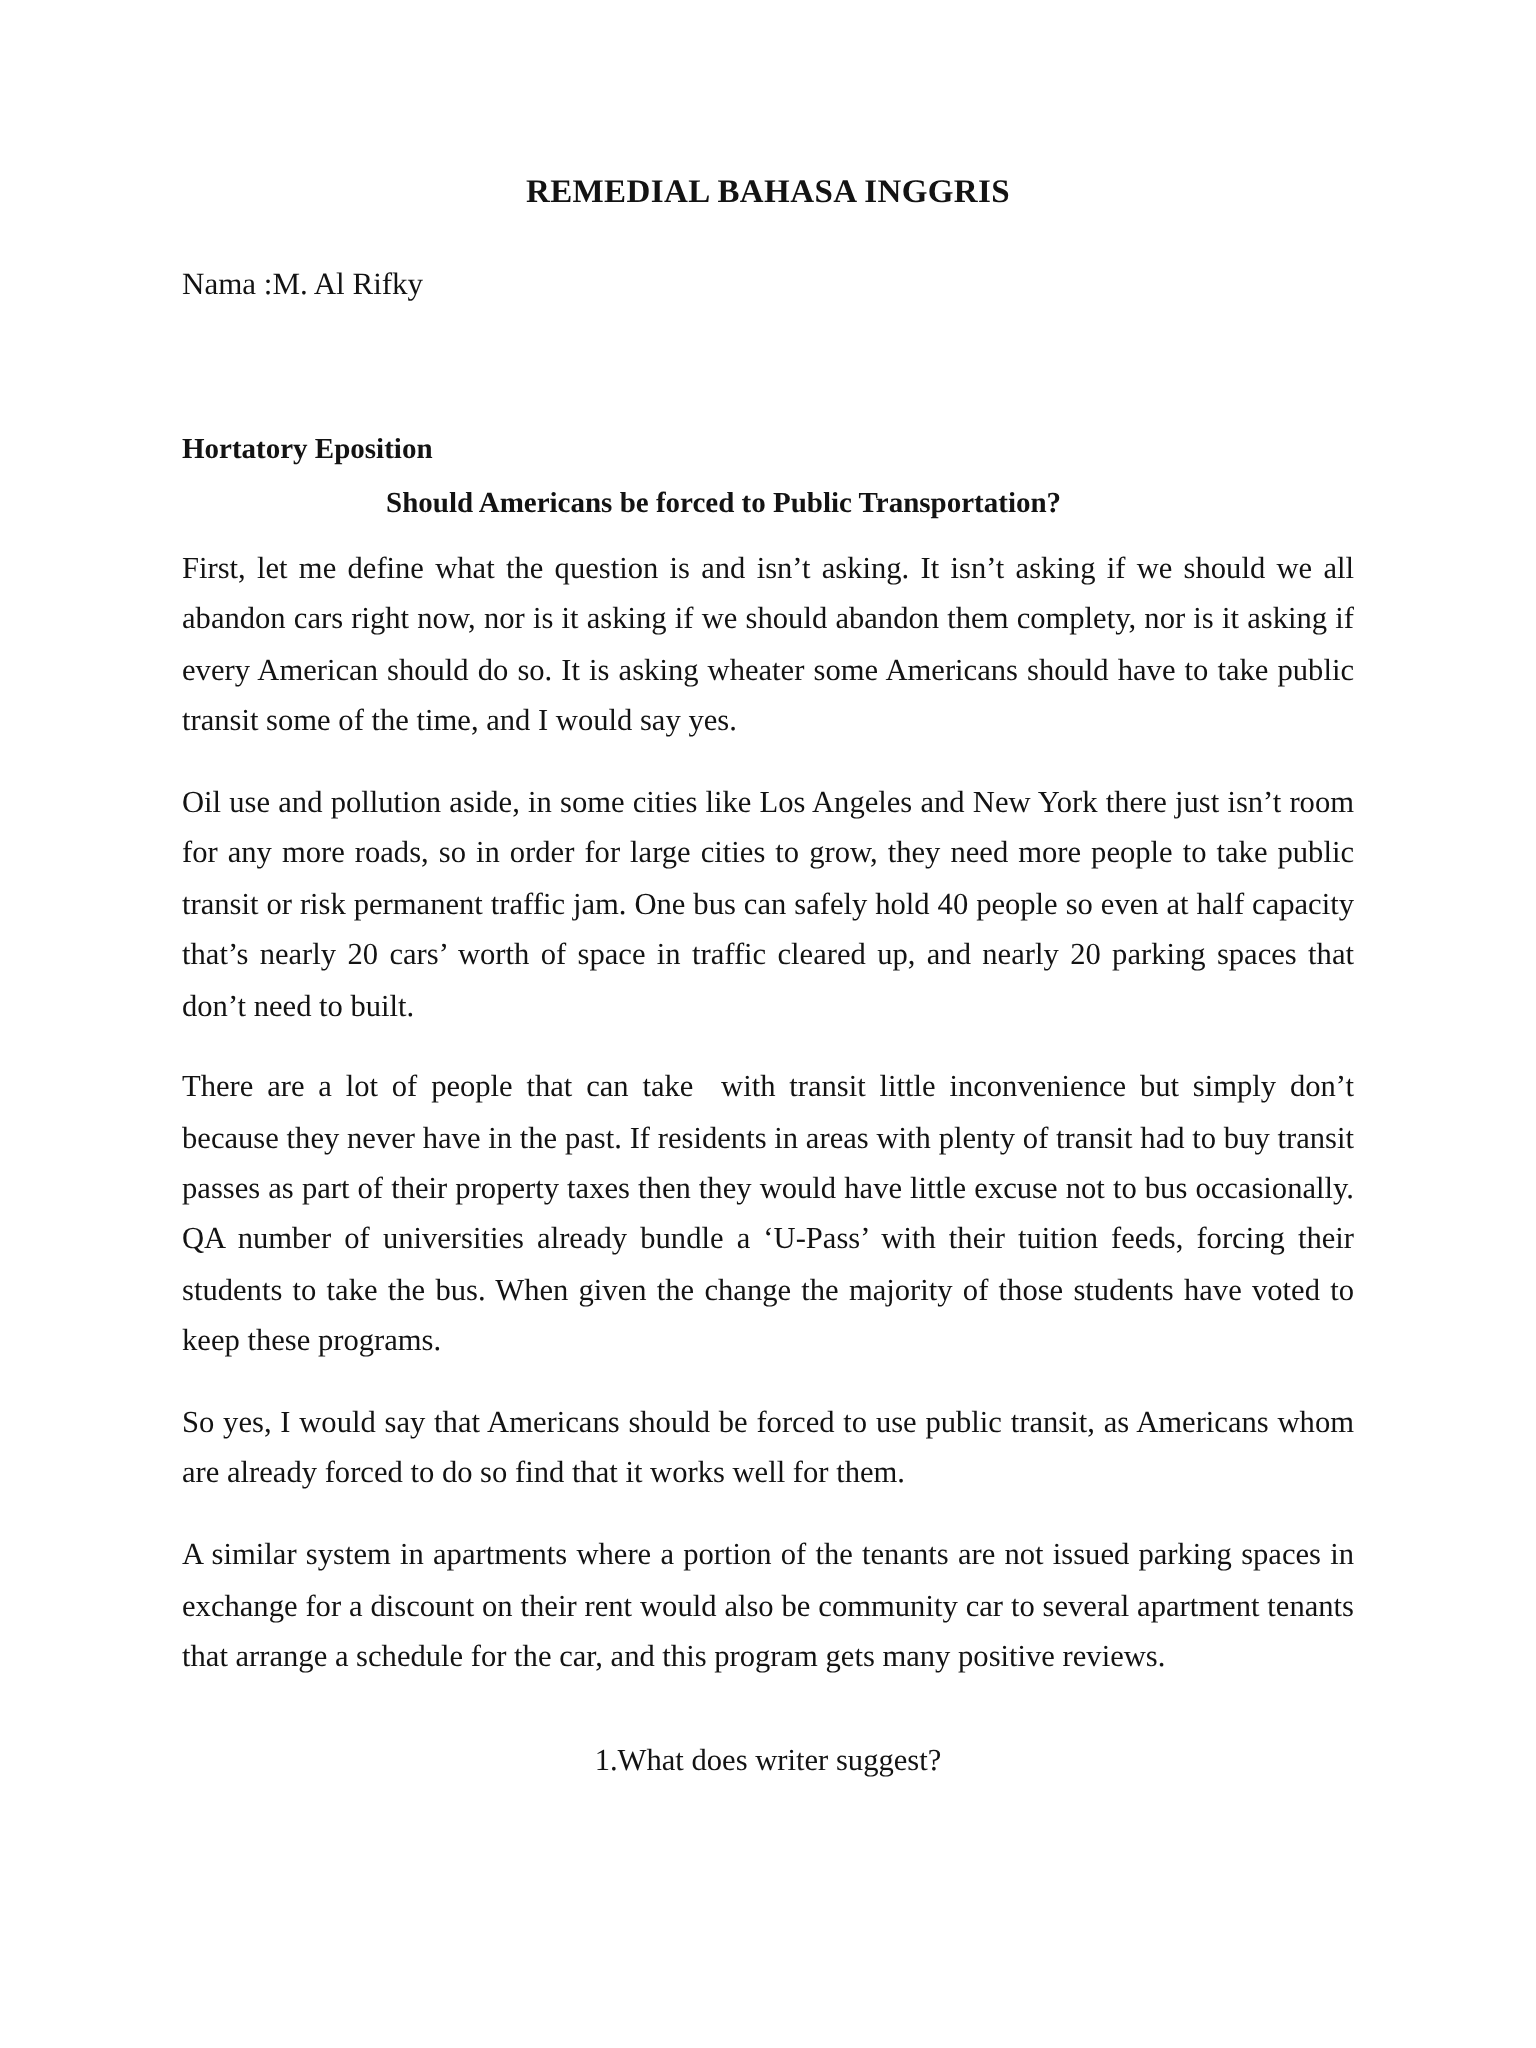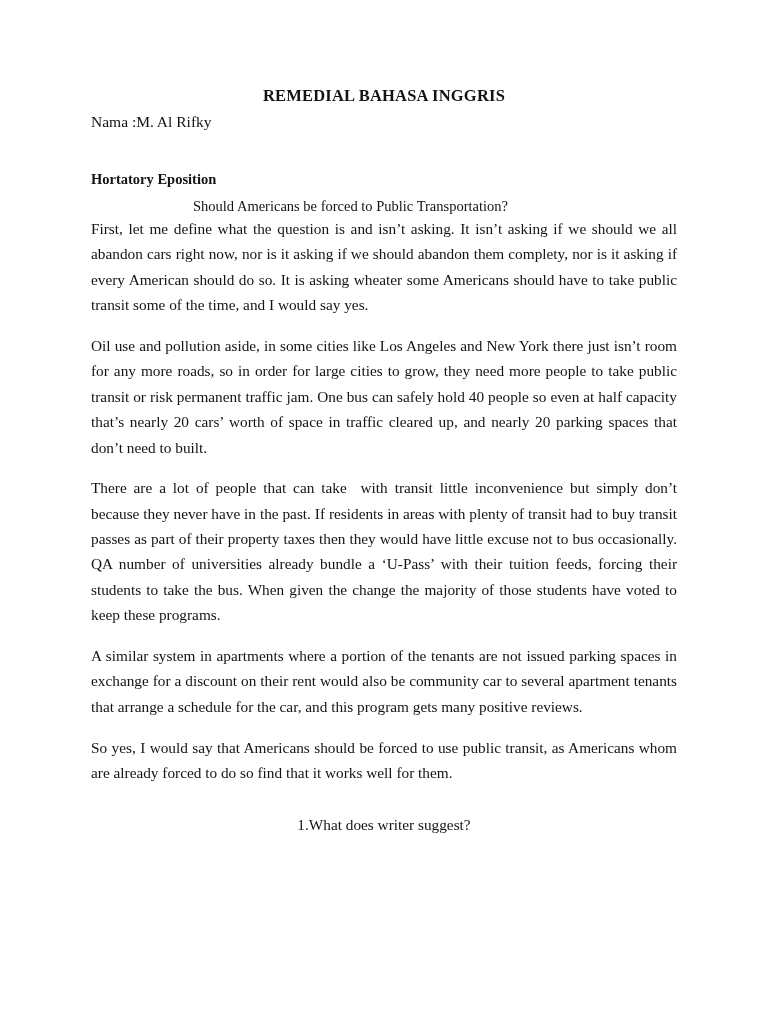--- a/index.html
+++ b/index.html
@@ -25,48 +25,49 @@
   }
   .doc-title {
     text-align: center;
     font-weight: bold;
     font-size: 16.5px;
     letter-spacing: 0.2px;
     margin: 0;
     padding-top: 86px;
   }
   .meta-block {
+    margin-top: 21px;
   }
   .meta-line {
     font-size: 15.5px;
     line-height: 32px;
     white-space: pre;
   }
   .section-heading {
     font-weight: bold;
     font-size: 14.5px;
-    margin-top: 32px;
+    margin-top: 57px;
     line-height: 18px;
   }
   .section-subheading {
-    font-weight: normal;
+    font-weight: bold;
     font-size: 14.5px;
     margin-top: 8px;
     padding-left: 102px;
     line-height: 20px;
   }
   .para {
     font-size: 15.3px;
     line-height: 25.4px;
     text-align: justify;
     text-justify: inter-word;
     white-space: pre-wrap;
   }
   .para:first-of-type {
-    margin-top: 0;
+    margin-top: 10px;
   }
   .body-start {
     margin-top: 29px;
   }
   .question {
     font-size: 15.3px;
     line-height: 25.4px;
     margin-top: 27px;
     text-align: center;
     white-space: pre-wrap;
@@ -87,20 +88,20 @@
     <div class="section-heading">Hortatory Eposition</div>
 
     <div class="section-subheading">Should Americans be forced to Public Transportation?</div>
 
     <p class="para body-start">First, let me define what the question is and isn’t asking. It isn’t asking if we should we all abandon cars right now, nor is it asking if we should abandon them complety, nor is it asking if every American should do so. It is asking wheater some Americans should have to take public transit some of the time, and I would say yes.</p>
 
     <p class="para">Oil use and pollution aside, in some cities like Los Angeles and New York there just isn’t room for any more roads, so in order for large cities to grow, they need more people to take public transit or risk permanent traffic jam. One bus can safely hold 40 people so even at half capacity that’s nearly 20 cars’ worth of space in traffic cleared up, and nearly 20 parking spaces that  don’t need to built.</p>
 
     <p class="para">There are a lot of people that can take  with transit little inconvenience but simply don’t because they never have in the past. If residents in areas with plenty of transit had to buy transit passes as part of their property taxes then they would have little excuse not to bus occasionally. QA number of universities already bundle a ‘U-Pass’ with their tuition feeds, forcing their students to take the bus. When given the change the majority of those students have voted to keep these programs.</p>
 
+    <p class="para">So yes, I would say that Americans should be forced to use public transit, as Americans whom are already forced to do so find that it works well for them.</p>
+
     <p class="para">A similar system in apartments where a portion of the tenants are not issued parking spaces in exchange for a discount on their rent would also be community car to several apartment tenants that arrange a schedule for the car, and this program gets many positive reviews.</p>
-
-    <p class="para">So yes, I would say that Americans should be forced to use public transit, as Americans whom are already forced to do so find that it works well for them.</p>
 
     <div class="question">1.What does writer suggest?</div>
 
   </div>
 </div>
 
 </body></html>

